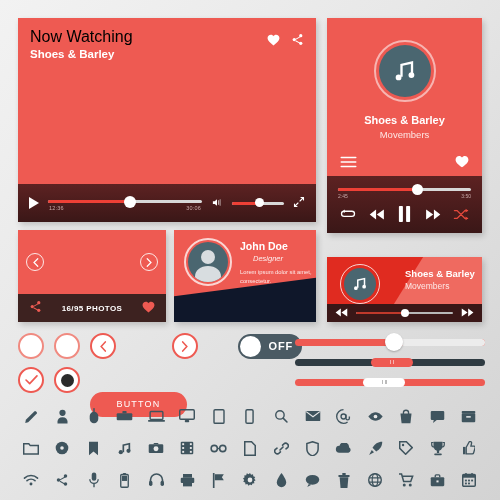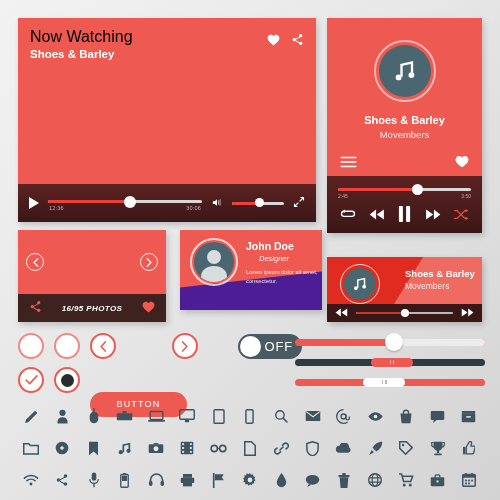--- a/index.html
+++ b/index.html
@@ -82,26 +82,26 @@
   .gal-arrow {
     position: absolute; top: 50%; margin-top: -9px; width: 18px; height: 18px;
     border-radius: 50%; border: 1.4px solid rgba(255,255,255,.85);
     display: flex; align-items: center; justify-content: center;
   }
   #gal-prev { left: 8px; } #gal-next { right: 8px; }
   #gal-bar {
     position: absolute; bottom: 0; left: 0; right: 0; height: 28px; background: #3d2220;
     display: flex; align-items: center; justify-content: space-between; padding: 0 11px;
   }
-  #gal-count { font-size: 8px; font-weight: bold; color: #fff; letter-spacing: .4px; font-style: italic; }
+  #gal-count { font-size: 8px; font-weight: bold; color: #fff; letter-spacing: .4px; }
 
   
   #profile-card {
-    position: absolute; left: 180px; top: 230px; width: 142px; height: 80px;
-    background: #4c1d95; overflow: hidden;
+    position: absolute; left: 174px; top: 230px; width: 142px; height: 92px;
+    background: #0f172a; overflow: hidden;
   }
   #pc-red {
     position: absolute; inset: 0; background: #ee5a52;
     clip-path: polygon(0 0, 100% 0, 100% 52%, 0 72%);
   }
   #pc-avatar {
     position: absolute; left: 10px; top: 8px; width: 48px; height: 48px; border-radius: 50%;
     border: 2px solid rgba(255,255,255,.75); display: flex; align-items: center; justify-content: center;
   }
   .av-disc { width: 40px; height: 40px; border-radius: 50%; background: #4a6670; overflow: hidden; position: relative; }
@@ -158,21 +158,21 @@
     width: 97px; height: 25px; border-radius: 13px; background: #ee5a52; color: #fff;
     font-size: 9px; letter-spacing: 1.2px; border: none; font-family: inherit; cursor: pointer; margin-top: 48px;
   }
   .toggle {
     width: 64px; height: 25px; border-radius: 13px; display: flex; align-items: center; flex: none; position: relative;
   }
   #toggle-off { background: #4a5a63; }
   #toggle-on { background: #ee5a52; }
   .tg-knob { width: 21px; height: 21px; border-radius: 50%; background: #fff; position: absolute; top: 2px; }
   #toggle-off .tg-knob { left: 2px; } #toggle-on .tg-knob { right: 2px; }
-  .tg-lbl { position: absolute; font-size: 13px; font-weight: normal; color: #fff; letter-spacing: .8px; }
+  .tg-lbl { position: absolute; font-size: 11px; font-weight: bold; color: #fff; letter-spacing: .8px; }
   #toggle-off .tg-lbl { right: 9px; } #toggle-on .tg-lbl { left: 11px; }
   .spacer { flex: none; }
 
   
   #sliders { position: absolute; left: 295px; top: 332px; width: 190px; }
   .sl { position: relative; height: 20px; display: flex; align-items: center; }
   .sl-line { position: absolute; left: 0; right: 0; height: 7px; border-radius: 4px; }
   .sl-r { background: #ee5a52; } .sl-d { background: #2f3b42; }
   .knob-round { position: absolute; left: 52%; width: 18px; height: 18px; margin-left: -9px; background: #fff; border-radius: 50%; box-shadow: 0 1px 2px rgba(0,0,0,.25); }
   .sl-rest { position: absolute; right: 0; height: 7px; border-radius: 4px; background: #ececec; width: 45%; }

